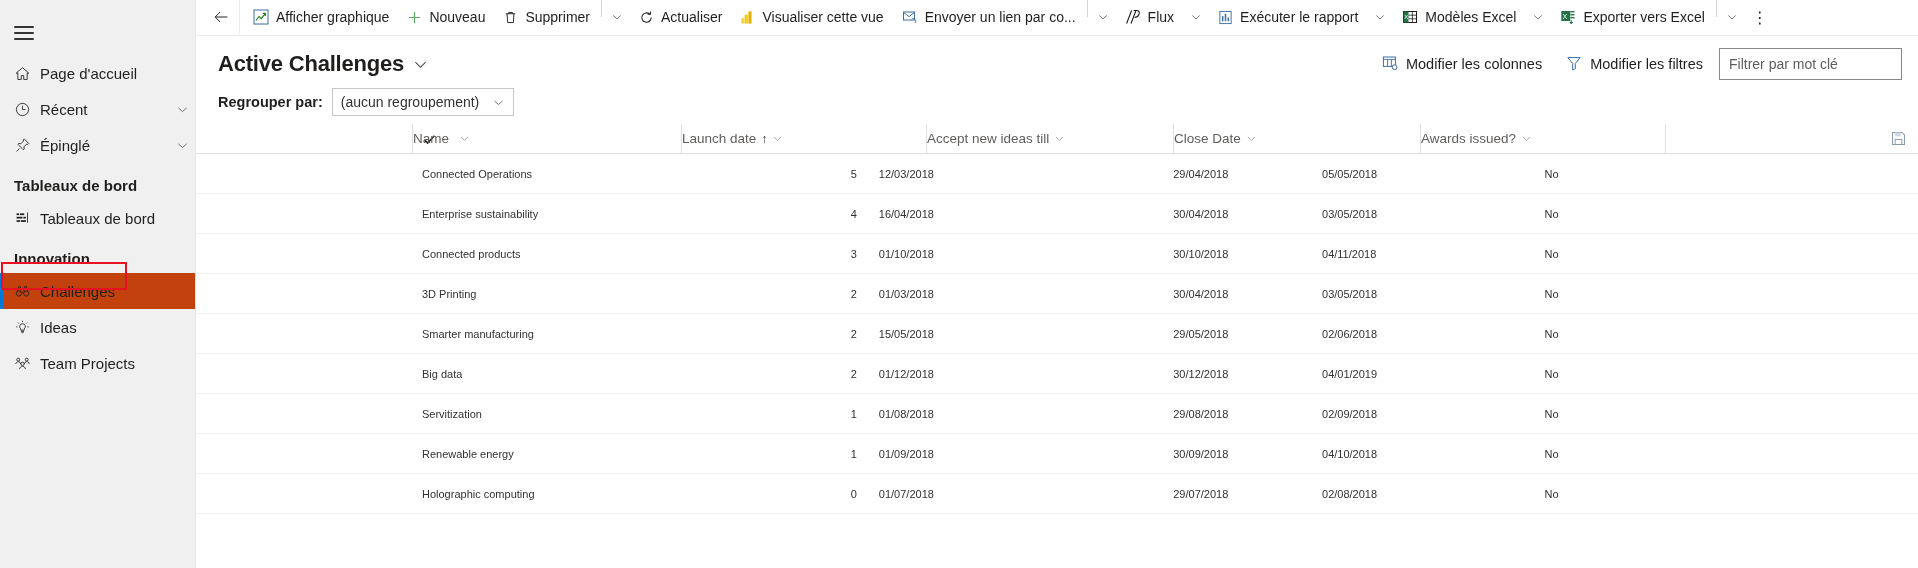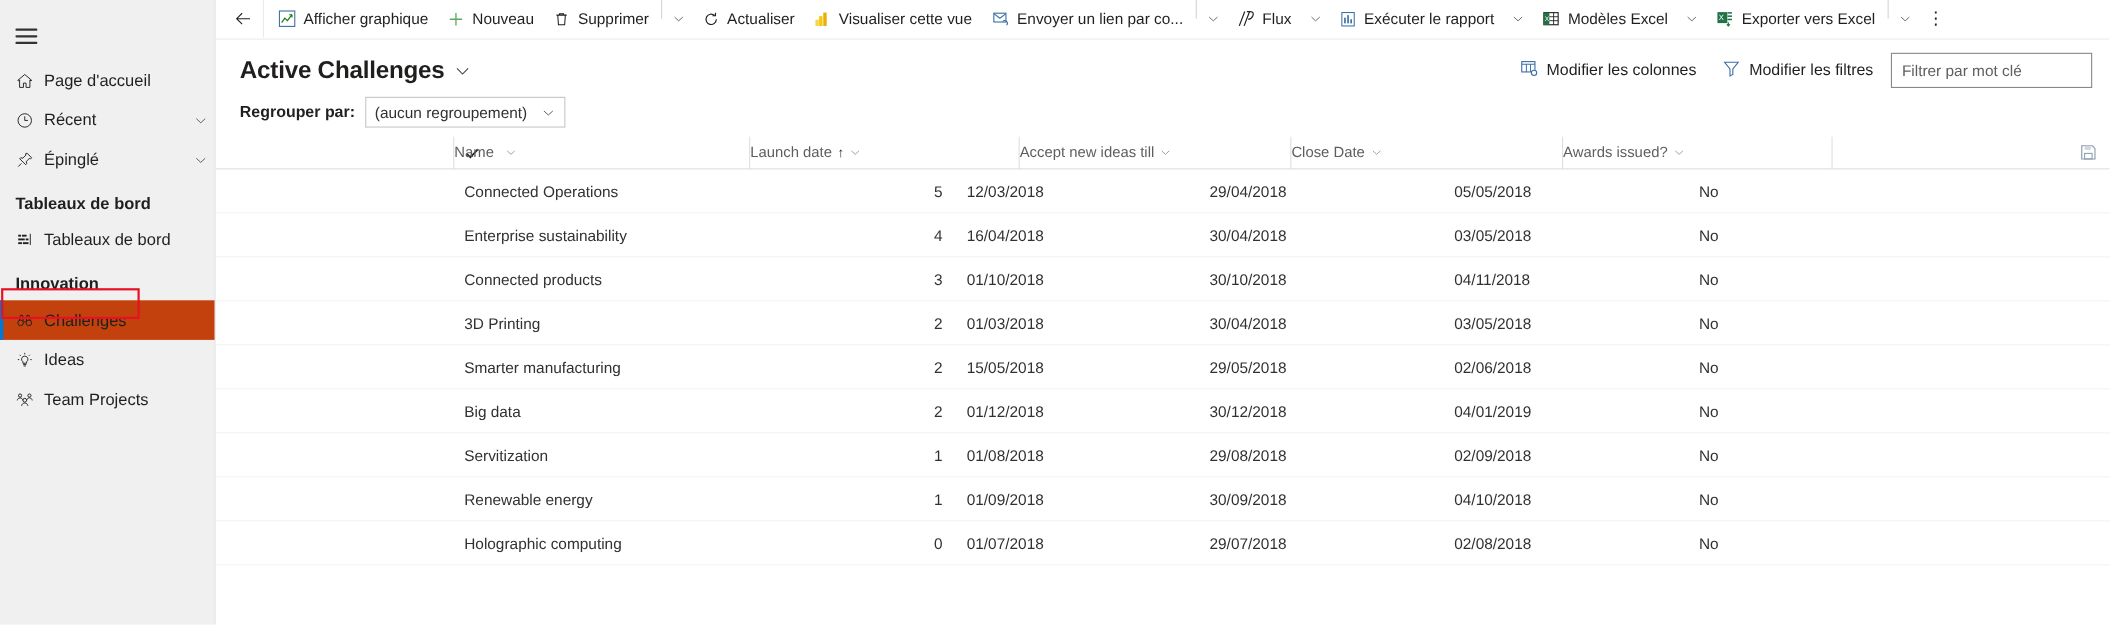--- a/index.html
+++ b/index.html
@@ -162,32 +162,32 @@
   .gh .sort{ color:#201f1e; font-size:12px; }
   .gh .hc{ color:#a19f9d; display:flex; align-items:center; }
   .save-ic{
     margin-left:auto; margin-right:12px; display:flex; align-items:center; cursor:pointer;
   }
 
   .row{
     display:flex; align-items:center;
     height:40px;
     border-bottom:1px solid #f3f2f1;
-    font-size:14px; color:#323130;
+    font-size:11px; color:#323130;
     padding-left:216px;
     cursor:pointer;
   }
   .cell{ padding:0 10px; white-space:nowrap; overflow:hidden; }
   .cell.num{ text-align:right; padding-right:12px; }
 
   
   .c-name   { width:269px; }
   .c-ideas  { width:238px; }
   .c-launch { width:245px; }
-  .c-accept { width:247px; }
+  .c-accept { width:247px;text-align:center; }
   .c-close  { width:247px; }
   .c-awards { width:245px; }
   .c-tail   { width:180px; }
 </style>
 </head>
 <body>
 
 <div class="app">
 
   <div class="sidebar">

